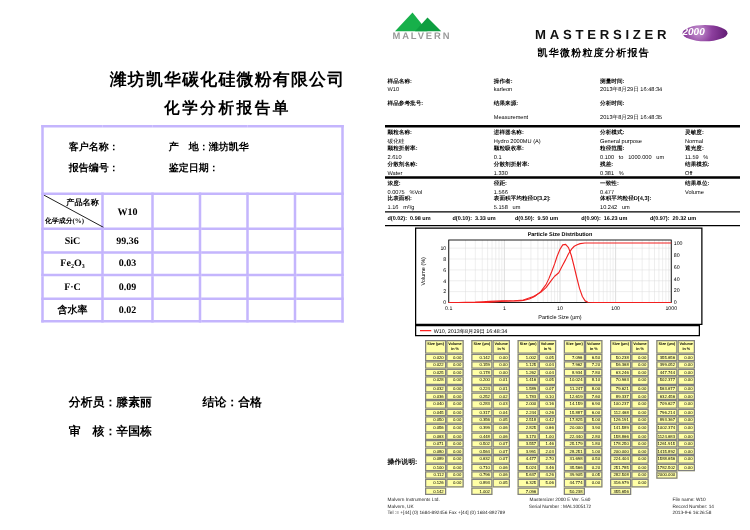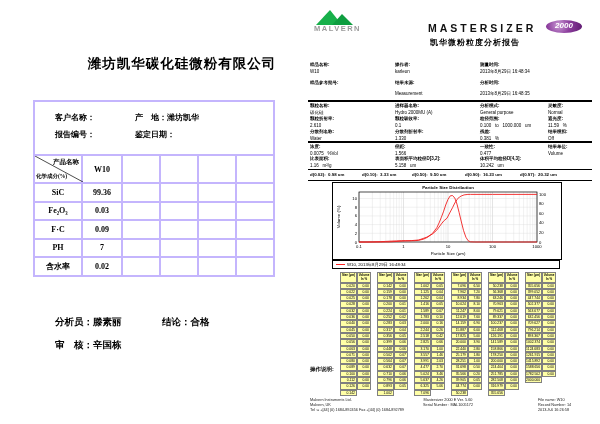--- a/index.html
+++ b/index.html
@@ -26,21 +26,21 @@
   tr.crow{height:18.5px;}
   .lfoot{position:absolute;font-size:9.5px;font-weight:bold;white-space:pre;}
   #f-analyst{left:55px;top:316px;} #f-concl{left:162px;top:316px;} #f-review{left:55px;top:339px;}
   
   #right-doc{position:absolute;left:300px;top:0;width:300px;height:424px;font-size:4.5px;}
   #malvern-logo{position:absolute;left:8px;top:6px;}
   #ms-word{position:absolute;left:128px;top:22px;font-size:10.5px;font-weight:bold;
            letter-spacing:3px;color:#111;}
   #ms2000{position:absolute;left:246px;top:20px;width:36px;height:13px;border-radius:50%;
           background:radial-gradient(circle at 35% 40%, #c99ad4 0%, #8d3f9e 45%, #5e1970 100%);
-          color:#fff;font-size:8px;font-style:italic;font-weight:bold;text-align:center;
+          color:#fff;font-size:8px;font-style:italic;font-weight:bold;
           line-height:12px;}
   #ms-cn-title{position:absolute;left:130px;top:37px;font-size:8px;font-weight:bold;letter-spacing:1px;}
   .f{position:absolute;line-height:6.5px;font-size:4.5px;}
   .f .l{font-weight:bold;display:block;}
   .f .v{display:block;white-space:pre;}
   .hr{position:absolute;left:8px;width:284px;background:#000;height:1px;}
   .hr.thick{height:1.5px;}
   .dv{position:absolute;top:172px;font-size:4.4px;font-weight:bold;white-space:pre;}
   
   #chart-box{position:absolute;left:32px;top:182px;width:228px;height:76px;border:1px solid #000;background:#fff;}
@@ -61,20 +61,21 @@
   #rf-left{left:10px;top:398px;} #rf-mid{left:88px;top:398px;text-align:center;width:120px;}
   #rf-right{left:238px;top:398px;}
 </style>
 </head>
 <body>
 
 <div id="page">
 
   <div id="left-doc">
     <div id="l-title" class="ltitle">潍坊凯华碳化硅微粉有限公司</div>
+    <div id="l-subtitle" class="ltitle">化学分析报告单</div>
 
     <div id="chem-wrap">
       <table class="chem">
         <colgroup>
             <col style="width:48px">
             <col style="width:40px">
             <col style="width:38px">
             <col style="width:38px">
             <col style="width:38px">
             <col style="width:38px">
@@ -114,28 +115,20 @@
           <th>Fe₂O₃</th>
           <td>0.03</td>
           <td></td>
               <td></td>
               <td></td>
               <td></td>
         </tr>
         <tr class="crow">
           <th>F·C</th>
           <td>0.09</td>
-          <td></td>
-              <td></td>
-              <td></td>
-              <td></td>
-        </tr>
-        <tr class="crow">
-          <th>PH</th>
-          <td>7</td>
           <td></td>
               <td></td>
               <td></td>
               <td></td>
         </tr>
         <tr class="crow">
           <th>含水率</th>
           <td>0.02</td>
           <td></td>
               <td></td>

